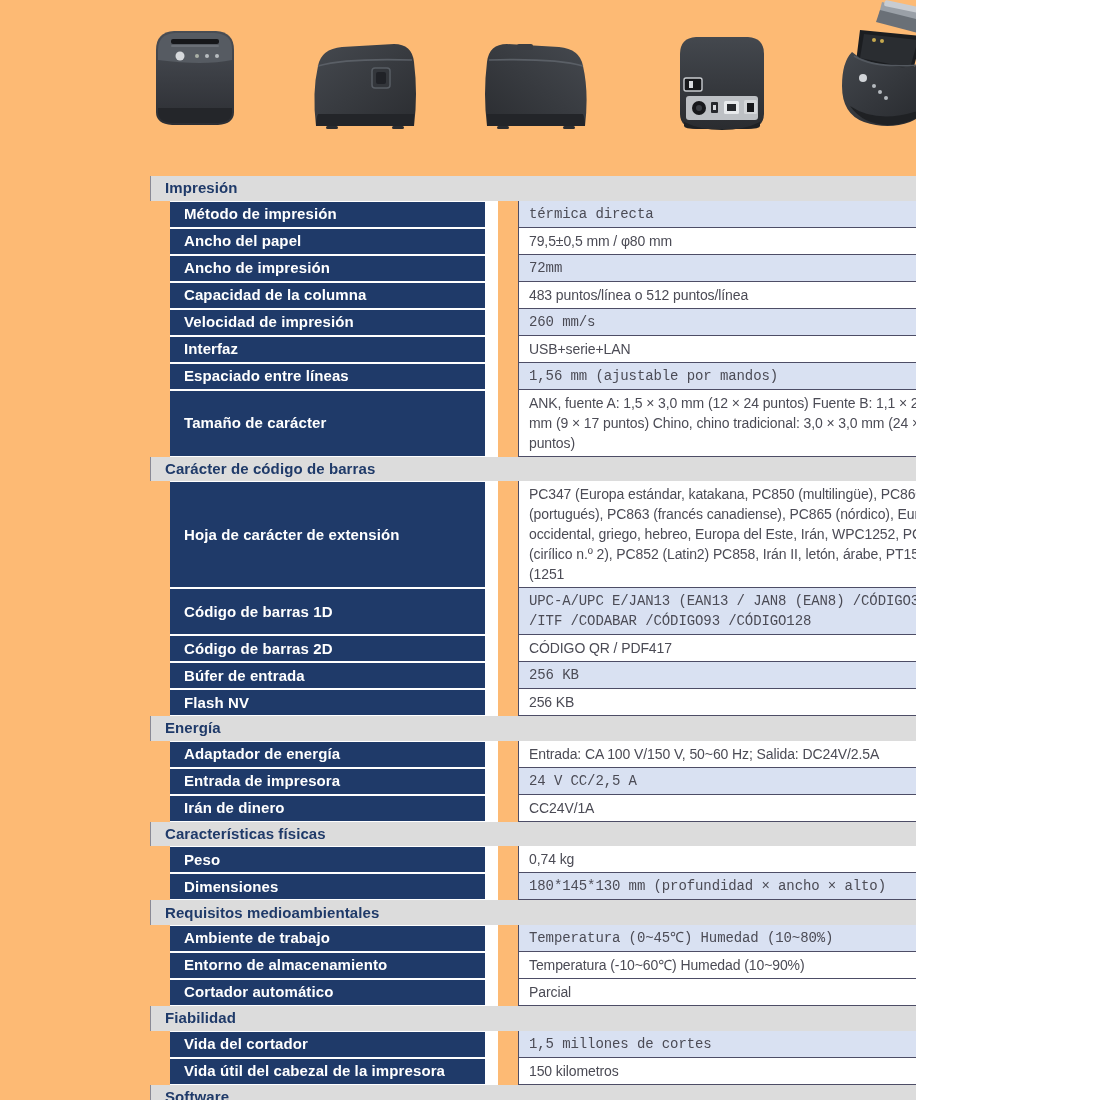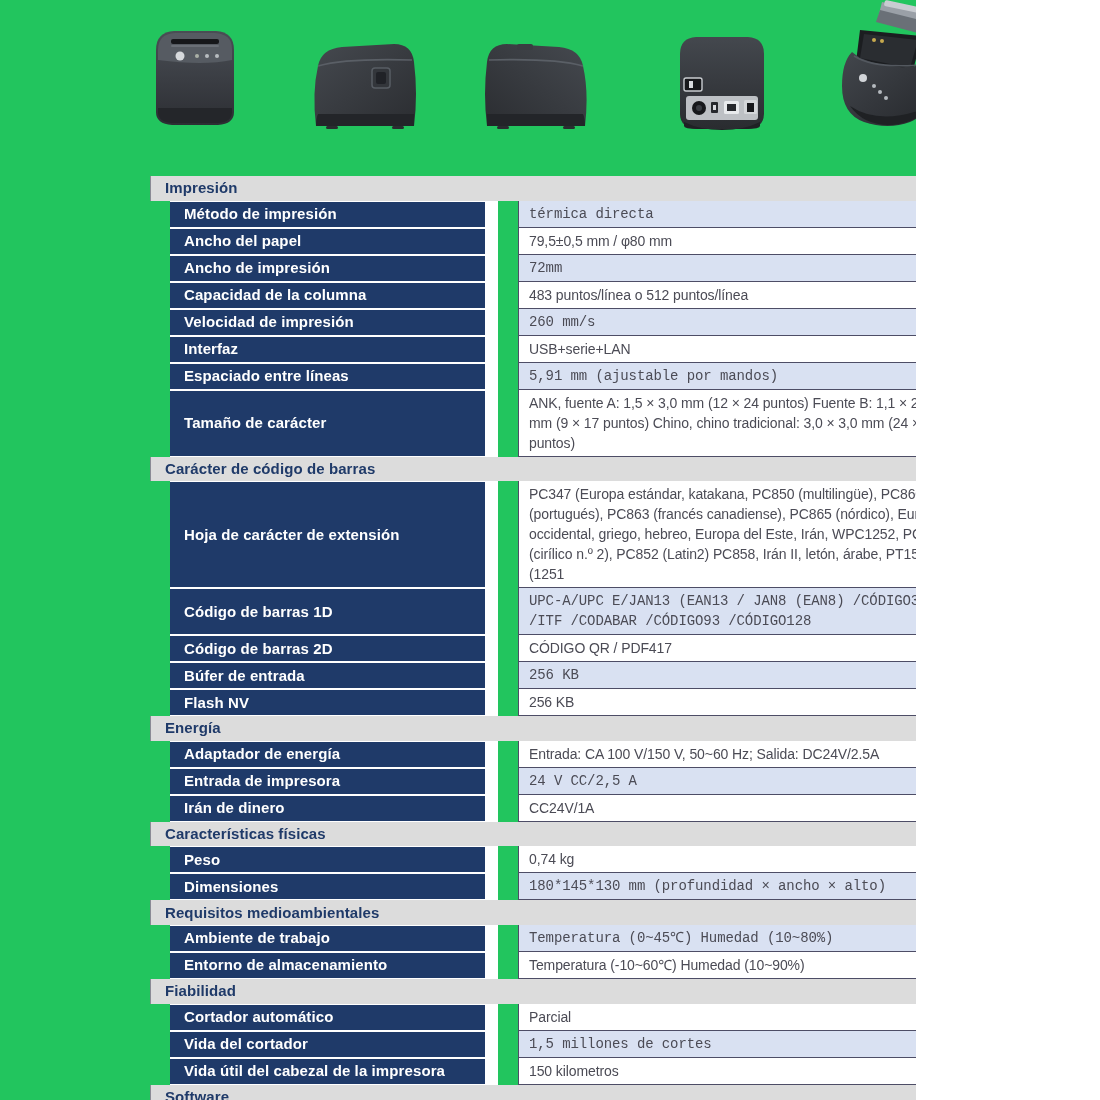--- a/index.html
+++ b/index.html
@@ -1,17 +1,17 @@
 <!DOCTYPE html>
 <html><head>
 <meta charset="utf-8">
 <style>
   html,body{margin:0;padding:0;background:#fff;}
   .page{
-    position:relative;width:916px;height:1100px;background:#22c55e;overflow:hidden;
+    position:relative;width:916px;height:1100px;background:#fdba74;overflow:hidden;
     font-family:"Liberation Sans", sans-serif;
   }
   
   .images-strip{position:absolute;left:0;top:0;width:1100px;height:150px;}
   .img-slot{position:absolute;}
   
   .spec-table{
     position:absolute;left:150px;top:176px;width:806px;
   }
   .row{display:flex;align-items:stretch;min-height:24.6px;box-sizing:border-box;}
@@ -193,21 +193,21 @@
 
     <div class="row">
       <div class="cell label">Interfaz</div>
       <div class="colgap"></div>
       <div class="cell value v-white">USB+serie+LAN</div>
     </div>
 
     <div class="row">
       <div class="cell label">Espaciado entre líneas</div>
       <div class="colgap"></div>
-      <div class="cell value v-blue">5,91 mm (ajustable por mandos)</div>
+      <div class="cell value v-blue">1,56 mm (ajustable por mandos)</div>
     </div>
 
     <div class="row h2">
       <div class="cell label">Tamaño de carácter</div>
       <div class="colgap"></div>
       <div class="cell value v-white">ANK, fuente A: 1,5 × 3,0 mm (12 × 24 puntos) Fuente B: 1,1 × 2,1 mm (9 × 17 puntos) Chino, chino tradicional: 3,0 × 3,0 mm (24 × 24 puntos)</div>
     </div>
 
     <div class="row section">
       <div class="sec-label">Carácter de código de barras</div>
@@ -290,28 +290,28 @@
       <div class="colgap"></div>
       <div class="cell value v-blue">Temperatura (0~45℃) Humedad (10~80%)</div>
     </div>
 
     <div class="row">
       <div class="cell label">Entorno de almacenamiento</div>
       <div class="colgap"></div>
       <div class="cell value v-white">Temperatura (-10~60℃) Humedad (10~90%)</div>
     </div>
 
+    <div class="row">
+      <div class="cell label">Cortador automático</div>
+      <div class="colgap"></div>
+      <div class="cell value v-white">Parcial</div>
+    </div>
+
     <div class="row section">
       <div class="sec-label">Fiabilidad</div>
-    </div>
-
-    <div class="row">
-      <div class="cell label">Cortador automático</div>
-      <div class="colgap"></div>
-      <div class="cell value v-white">Parcial</div>
     </div>
 
     <div class="row">
       <div class="cell label">Vida del cortador</div>
       <div class="colgap"></div>
       <div class="cell value v-blue">1,5 millones de cortes</div>
     </div>
 
     <div class="row">
       <div class="cell label">Vida útil del cabezal de la impresora</div>

